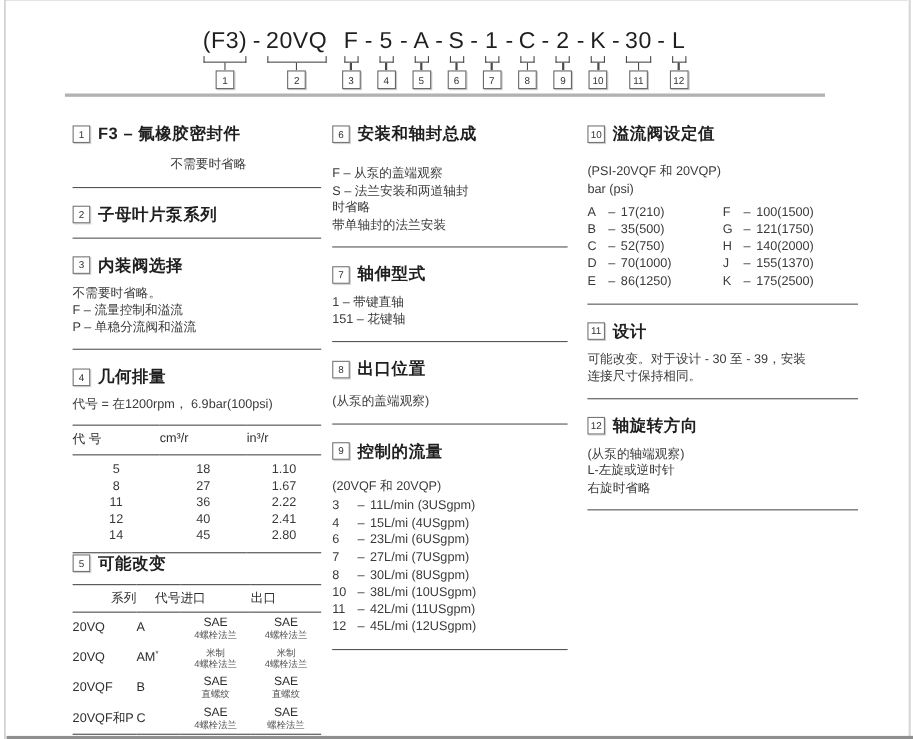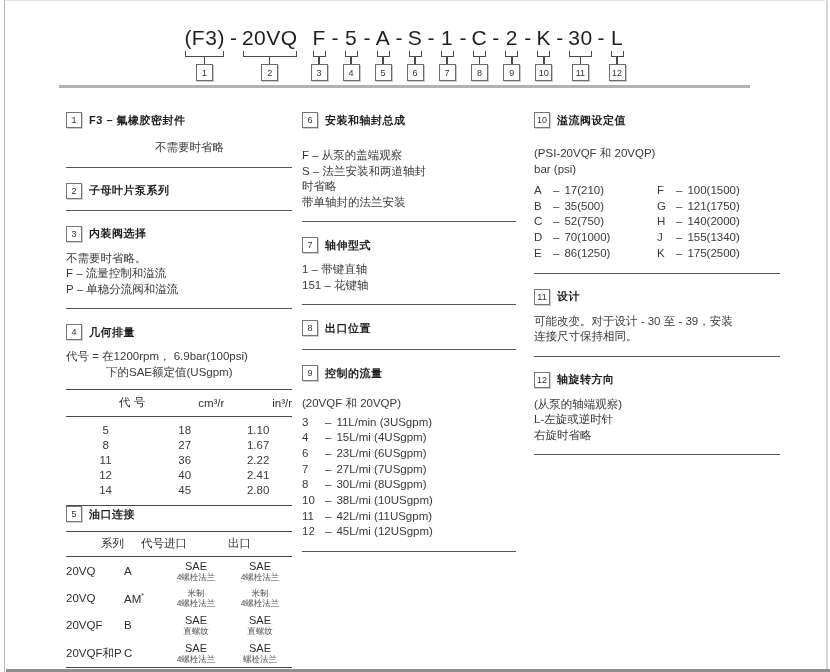--- a/index.html
+++ b/index.html
@@ -33,35 +33,35 @@
   
   .content{position:absolute;top:112px;left:66px;display:flex;align-items:flex-start;}
   .col{display:block;}
   .col-left{width:226px;}
   .col-mid{width:214px;margin-left:10px;}
   .col-right{width:246px;margin-left:18px;}
 
   .sec-header{display:flex;align-items:center;margin:0 0 9px 0;}
   .sec-num{flex:0 0 auto;width:14px;height:14px;border:1px solid #767676;box-shadow:1px 1px 0 #cfcfcf;
     display:flex;align-items:center;justify-content:center;font-size:9px;color:#333;background:#fff;}
-  .sec-title{font-weight:bold;font-size:11px;color:#1f1f1f;margin-left:7px;letter-spacing:.5px;}
+  .sec-title{font-weight:bold;font-size:15px;color:#1f1f1f;margin-left:7px;letter-spacing:.5px;}
 
   .line{font-size:11.5px;line-height:15.5px;color:#3a3a3a;white-space:nowrap;}
   .divider{border:none;border-top:1px solid #555;margin:11px 0 15px 0;}
 
   .pair{display:flex;font-size:11.5px;line-height:15.7px;color:#3a3a3a;white-space:nowrap;}
   .pair .pc{flex:0 0 auto;}
   .pair .ps{margin:0 5px;}
   .pairs2{display:flex;}
   .pairs2 .pcol{width:50%;}
 
   table{border-collapse:collapse;}
   .disp{width:100%;margin-top:9px;border-bottom:1.5px solid #4a4a4a;}
   .disp th{font-weight:normal;font-size:11.5px;color:#2e2e2e;
-    border-top:1.5px solid #4a4a4a;border-bottom:1.5px solid #4a4a4a;padding:5px 0 6px 0;text-align:right;}
+    border-top:1.5px solid #4a4a4a;border-bottom:1.5px solid #4a4a4a;padding:5px 0 6px 0;text-align:left;}
   .disp td{font-size:11.5px;color:#3a3a3a;text-align:center;padding:1px 0;line-height:13px;}
   .disp tbody tr:first-child td{padding-top:7px;}
   .disp tbody tr:last-child td{padding-bottom:8px;}
 
   .port{width:100%;margin-top:5px;border-bottom:1.5px solid #4a4a4a;}
   .port th{font-weight:normal;font-size:11.5px;color:#2e2e2e;
     border-top:1.2px solid #4a4a4a;border-bottom:1.2px solid #4a4a4a;padding:4px 0 5px 0;}
   .port th.l{text-align:right;}
   .port th.c{text-align:left;}
   .port td{padding:3px 0;vertical-align:middle;}
@@ -200,23 +200,20 @@
         </div>
         <div class="divider"></div>
         <div class="section">
           <div class="sec-header">
             <span class="sec-num">4</span>
             <span class="sec-title">几何排量</span>
           </div>
           <div class="lines-block">
             <div class="line">代号 = 在1200rpm， 6.9bar(100psi)</div>
           </div>
-          <div class="lines-block">
-            <div class="line" style="padding-left: 40px;">下的SAE额定值(USgpm)</div>
-          </div>
           <table class="disp">
             <thead>
               <tr>
                 <th>代 号</th>
                 <th>cm³/r</th>
                 <th>in³/r</th>
               </tr>
             </thead>
             <tbody>
               <tr>
@@ -243,21 +240,21 @@
                 <td>14</td>
                 <td>45</td>
                 <td>2.80</td>
               </tr>
             </tbody>
           </table>
         </div>
         <div class="section">
           <div class="sec-header">
             <span class="sec-num">5</span>
-            <span class="sec-title">油口连接</span>
+            <span class="sec-title">可能改变</span>
           </div>
           <table class="port">
             <colgroup>
               <col style="width: 58px;">
               <col style="width: 40px;">
               <col style="width: 64px;">
               <col style="width: 64px;">
             </colgroup>
             <thead>
               <tr>
@@ -343,20 +340,23 @@
             <div class="line">1 – 带键直轴</div>
             <div class="line">151 – 花键轴</div>
           </div>
         </div>
         <div class="divider"></div>
         <div class="section">
           <div class="sec-header" style="margin-bottom: 13px;">
             <span class="sec-num">8</span>
             <span class="sec-title">出口位置</span>
           </div>
+          <div class="lines-block" style="margin-bottom: 7px;">
+            <div class="line">(从泵的盖端观察)</div>
+          </div>
         </div>
         <div class="divider"></div>
         <div class="section">
           <div class="sec-header" style="margin-bottom: 15px;">
             <span class="sec-num">9</span>
             <span class="sec-title">控制的流量</span>
           </div>
           <div class="lines-block" style="margin-bottom: 3px;">
             <div class="line">(20VQF 和 20VQP)</div>
           </div>
@@ -455,21 +455,21 @@
                 <span class="pt">121(1750)</span>
               </div>
               <div class="pair">
                 <span class="pc" style="width: 14px;">H</span>
                 <span class="ps">–</span>
                 <span class="pt">140(2000)</span>
               </div>
               <div class="pair">
                 <span class="pc" style="width: 14px;">J</span>
                 <span class="ps">–</span>
-                <span class="pt">155(1340)</span>
+                <span class="pt">155(1370)</span>
               </div>
               <div class="pair">
                 <span class="pc" style="width: 14px;">K</span>
                 <span class="ps">–</span>
                 <span class="pt">175(2500)</span>
               </div>
             </div>
           </div>
         </div>
         <div class="divider"></div>

